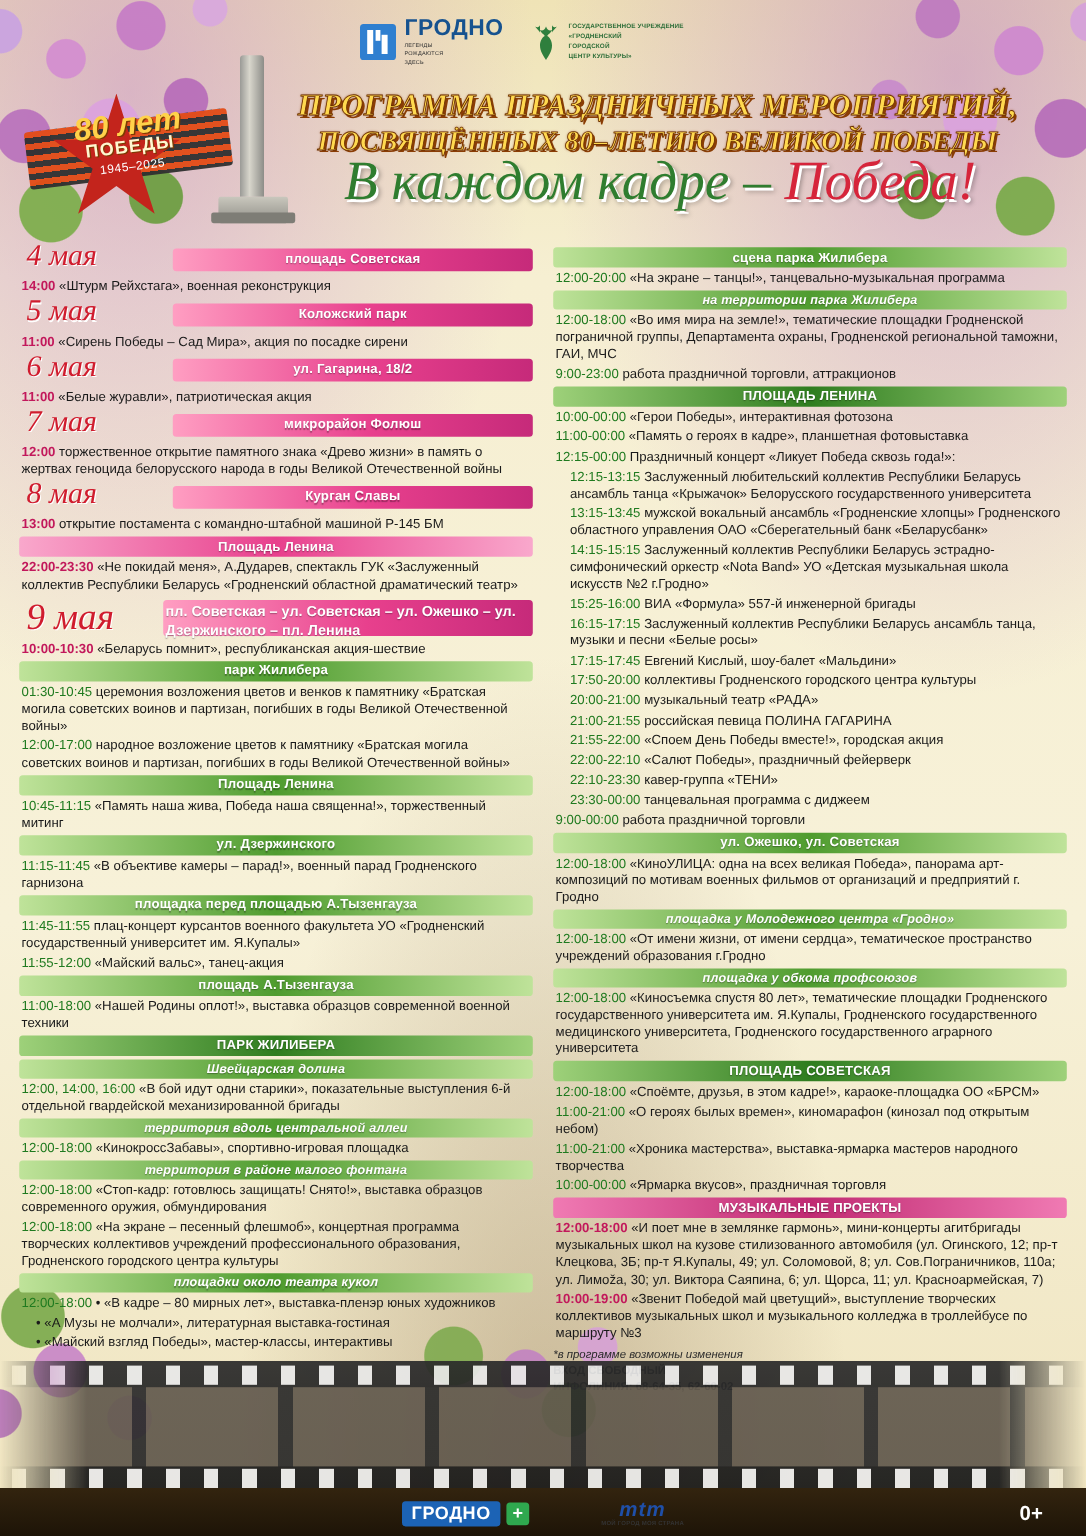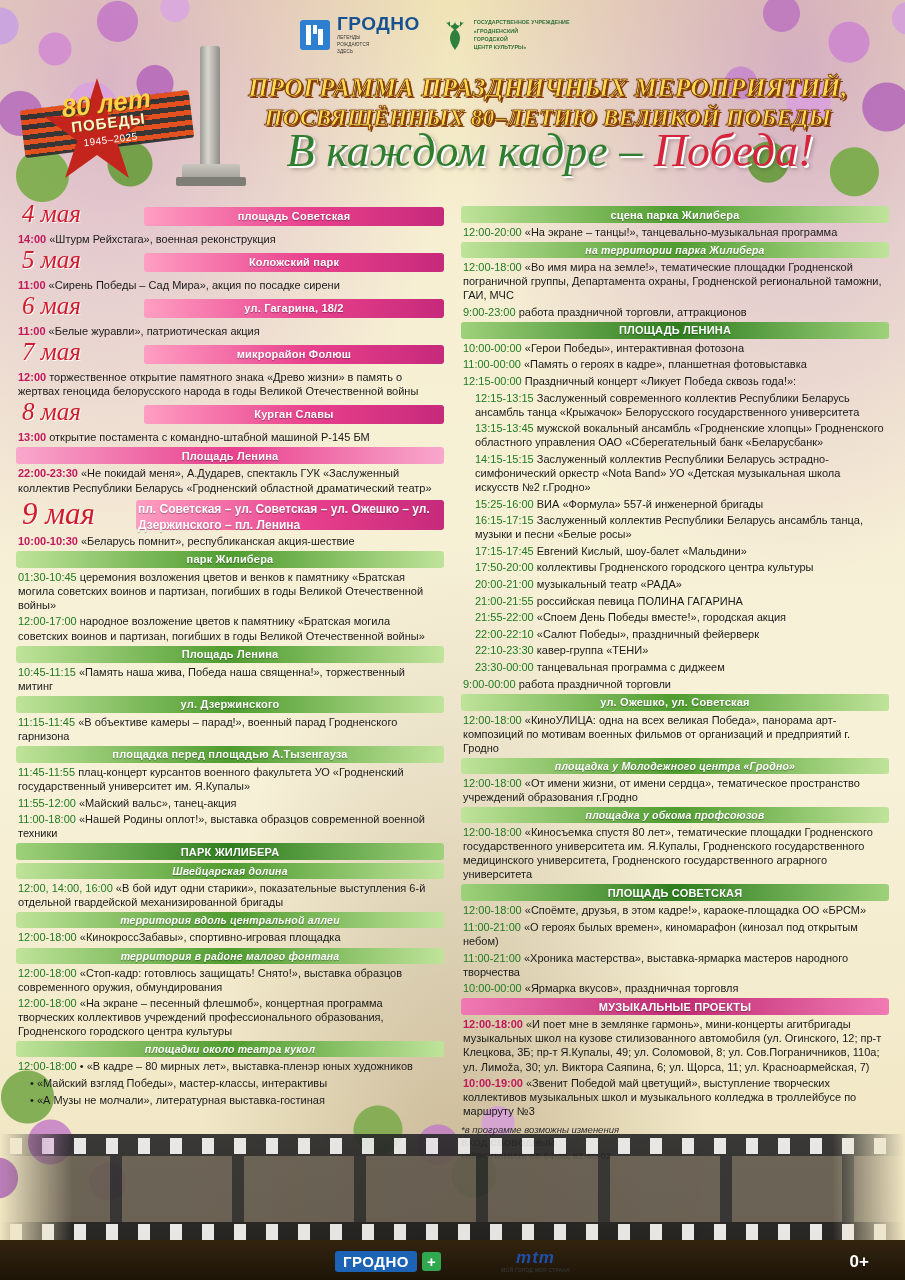--- a/index.html
+++ b/index.html
@@ -302,53 +302,54 @@
       <div class="venue v-green">Площадь Ленина</div>
       <div class="ev"><span class="tg">10:45-11:15</span><span> «Память наша жива, Победа наша священна!», торжественный митинг</span></div>
 
       <div class="venue v-green">ул. Дзержинского</div>
       <div class="ev"><span class="tg">11:15-11:45</span><span> «В объективе камеры – парад!», военный парад Гродненского гарнизона</span></div>
 
       <div class="venue v-green">площадка перед площадью А.Тызенгауза</div>
       <div class="ev"><span class="tg">11:45-11:55</span><span> плац-концерт курсантов военного факультета УО «Гродненский государственный университет им. Я.Купалы»</span></div>
       <div class="ev"><span class="tg">11:55-12:00</span><span> «Майский вальс», танец-акция</span></div>
 
+      <div class="venue v-green">площадь А.Тызенгауза</div>
       <div class="ev"><span class="tg">11:00-18:00</span><span> «Нашей Родины оплот!», выставка образцов современной военной техники</span></div>
 
       <div class="venue v-green-d">ПАРК ЖИЛИБЕРА</div>
       <div class="venue v-green small">Швейцарская долина</div>
       <div class="ev"><span class="tg">12:00, 14:00, 16:00</span><span> «В бой идут одни старики», показательные выступления 6-й отдельной гвардейской механизированной бригады</span></div>
 
       <div class="venue v-green small">территория вдоль центральной аллеи</div>
       <div class="ev"><span class="tg">12:00-18:00</span><span> «КинокроссЗабавы», спортивно-игровая площадка</span></div>
 
       <div class="venue v-green small">территория в районе малого фонтана</div>
       <div class="ev"><span class="tg">12:00-18:00</span><span> «Стоп-кадр: готовлюсь защищать! Снято!», выставка образцов современного оружия, обмундирования</span></div>
       <div class="ev"><span class="tg">12:00-18:00</span><span> «На экране – песенный флешмоб», концертная программа творческих коллективов учреждений профессионального образования, Гродненского городского центра культуры</span></div>
 
       <div class="venue v-green small">площадки около театра кукол</div>
       <div class="ev"><span class="tg">12:00-18:00</span><span> • «В кадре – 80 мирных лет», выставка-пленэр юных художников</span></div>
+      <div class="ev indent"><span>• «А Музы не молчали», литературная выставка-гостиная</span></div>
       <div class="ev indent"><span>• «Майский взгляд Победы», мастер-классы, интерактивы</span></div>
-      <div class="ev indent"><span>• «А Музы не молчали», литературная выставка-гостиная</span></div>
     </div>
 
     <div class="col right">
 
       <div class="venue v-green" style="margin-top:6px">сцена парка Жилибера</div>
       <div class="ev"><span class="tg">12:00-20:00</span><span> «На экране – танцы!», танцевально-музыкальная программа</span></div>
 
       <div class="venue v-green small">на территории парка Жилибера</div>
       <div class="ev"><span class="tg">12:00-18:00</span><span> «Во имя мира на земле!», тематические площадки Гродненской пограничной группы, Департамента охраны, Гродненской региональной таможни, ГАИ, МЧС</span></div>
       <div class="ev"><span class="tg">9:00-23:00</span><span> работа праздничной торговли, аттракционов</span></div>
 
       <div class="venue v-green-d">ПЛОЩАДЬ ЛЕНИНА</div>
       <div class="ev"><span class="tg">10:00-00:00</span><span> «Герои Победы», интерактивная фотозона</span></div>
       <div class="ev"><span class="tg">11:00-00:00</span><span> «Память о героях в кадре», планшетная фотовыставка</span></div>
       <div class="ev"><span class="tg">12:15-00:00</span><span> Праздничный концерт «Ликует Победа сквозь года!»:</span></div>
-      <div class="ev indent"><span class="tg">12:15-13:15</span><span> Заслуженный современного коллектив Республики Беларусь ансамбль танца «Крыжачок» Белорусского государственного университета</span></div>
+      <div class="ev indent"><span class="tg">12:15-13:15</span><span> Заслуженный любительский коллектив Республики Беларусь ансамбль танца «Крыжачок» Белорусского государственного университета</span></div>
       <div class="ev indent"><span class="tg">13:15-13:45</span><span> мужской вокальный ансамбль «Гродненские хлопцы» Гродненского областного управления ОАО «Сберегательный банк «Беларусбанк»</span></div>
       <div class="ev indent"><span class="tg">14:15-15:15</span><span> Заслуженный коллектив Республики Беларусь эстрадно-симфонический оркестр «Nota Band» УО «Детская музыкальная школа искусств №2 г.Гродно»</span></div>
       <div class="ev indent"><span class="tg">15:25-16:00</span><span> ВИА «Формула» 557-й инженерной бригады</span></div>
       <div class="ev indent"><span class="tg">16:15-17:15</span><span> Заслуженный коллектив Республики Беларусь ансамбль танца, музыки и песни «Белые росы»</span></div>
       <div class="ev indent"><span class="tg">17:15-17:45</span><span> Евгений Кислый, шоу-балет «Мальдини»</span></div>
       <div class="ev indent"><span class="tg">17:50-20:00</span><span> коллективы Гродненского городского центра культуры</span></div>
       <div class="ev indent"><span class="tg">20:00-21:00</span><span> музыкальный театр «РАДА»</span></div>
       <div class="ev indent"><span class="tg">21:00-21:55</span><span> российская певица ПОЛИНА ГАГАРИНА</span></div>
       <div class="ev indent"><span class="tg">21:55-22:00</span><span> «Споем День Победы вместе!», городская акция</span></div>
       <div class="ev indent"><span class="tg">22:00-22:10</span><span> «Салют Победы», праздничный фейерверк</span></div>

